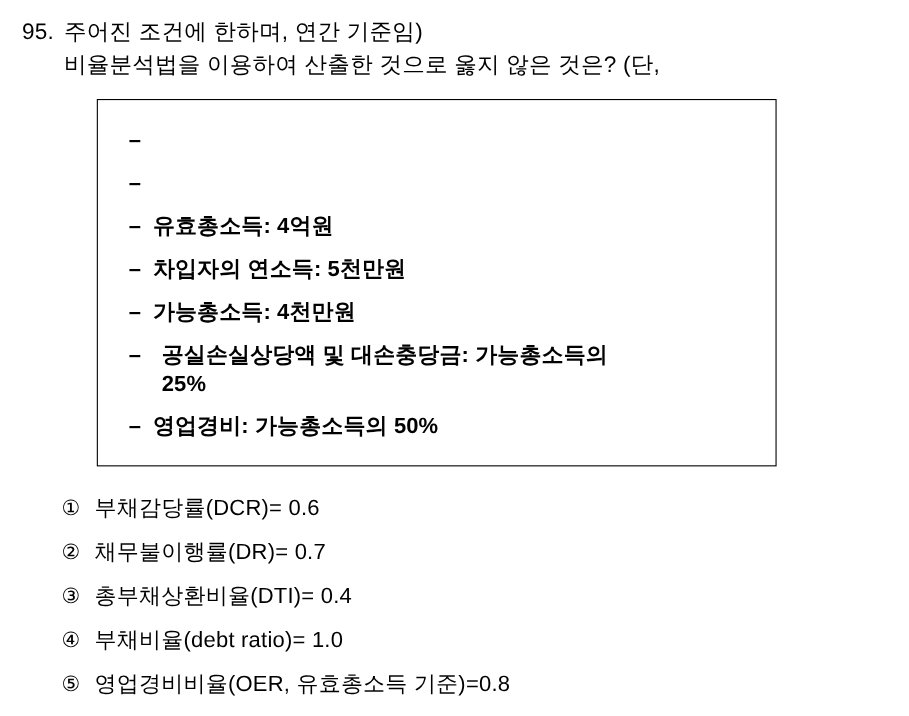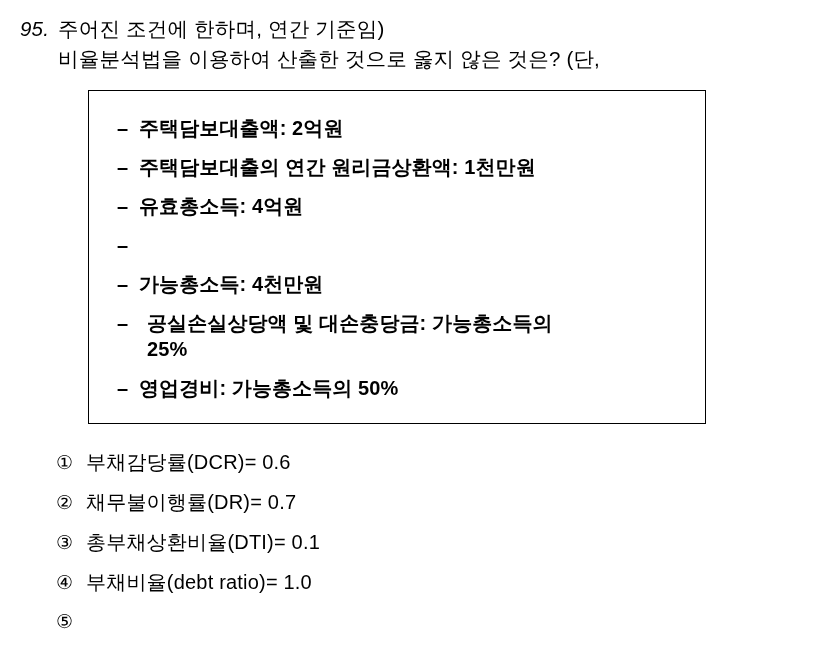--- a/index.html
+++ b/index.html
@@ -28,21 +28,20 @@
     display: flex;
     align-items: flex-start;
     font-size: 20.5px;
     line-height: 1.45;
     letter-spacing: 0.2px;
   }
   .q-number {
     flex: 0 0 auto;
     padding-right: 9px;
     white-space: nowrap;
-    font-style: italic;
   }
   .q-text {
     flex: 1 1 auto;
     max-width: 740px;
   }
   .q-line {
     display: block;
     white-space: pre;
   }
 
@@ -114,35 +113,34 @@
       <span class="q-line">주어진 조건에 한하며, 연간 기준임)</span>
       <span class="q-line">비율분석법을 이용하여 산출한 것으로 옳지 않은 것은? (단,</span>
     </div>
   </div>
 
   <div class="box-wrap">
     <div class="cond-box">
 
       <div class="cond-item">
         <span class="dash">–</span>
-        <span class="cond-text">주택담보대출액: 2억원</span>
       </div>
 
       <div class="cond-item">
         <span class="dash">–</span>
-        <span class="cond-text">주택담보대출의 연간 원리금상환액: 1천만원</span>
       </div>
 
       <div class="cond-item">
         <span class="dash">–</span>
         <span class="cond-text">유효총소득: 4억원</span>
       </div>
 
       <div class="cond-item">
         <span class="dash">–</span>
+        <span class="cond-text">차입자의 연소득: 5천만원</span>
       </div>
 
       <div class="cond-item">
         <span class="dash">–</span>
         <span class="cond-text">가능총소득: 4천만원</span>
       </div>
 
       <div class="cond-item indent-dash">
         <span class="dash">–</span>
         <span class="cond-text">공실손실상당액 및 대손충당금: 가능총소득의
@@ -164,27 +162,28 @@
       <span class="choice-text">부채감당률(DCR)= 0.6</span>
     </div>
 
     <div class="choice">
       <span class="choice-num">②</span>
       <span class="choice-text">채무불이행률(DR)= 0.7</span>
     </div>
 
     <div class="choice">
       <span class="choice-num">③</span>
-      <span class="choice-text">총부채상환비율(DTI)= 0.1</span>
+      <span class="choice-text">총부채상환비율(DTI)= 0.4</span>
     </div>
 
     <div class="choice">
       <span class="choice-num">④</span>
       <span class="choice-text">부채비율(debt ratio)= 1.0</span>
     </div>
 
     <div class="choice">
       <span class="choice-num">⑤</span>
+      <span class="choice-text">영업경비비율(OER, 유효총소득 기준)=0.8</span>
     </div>
 
   </div>
 
 </div>
 
 </body></html>

